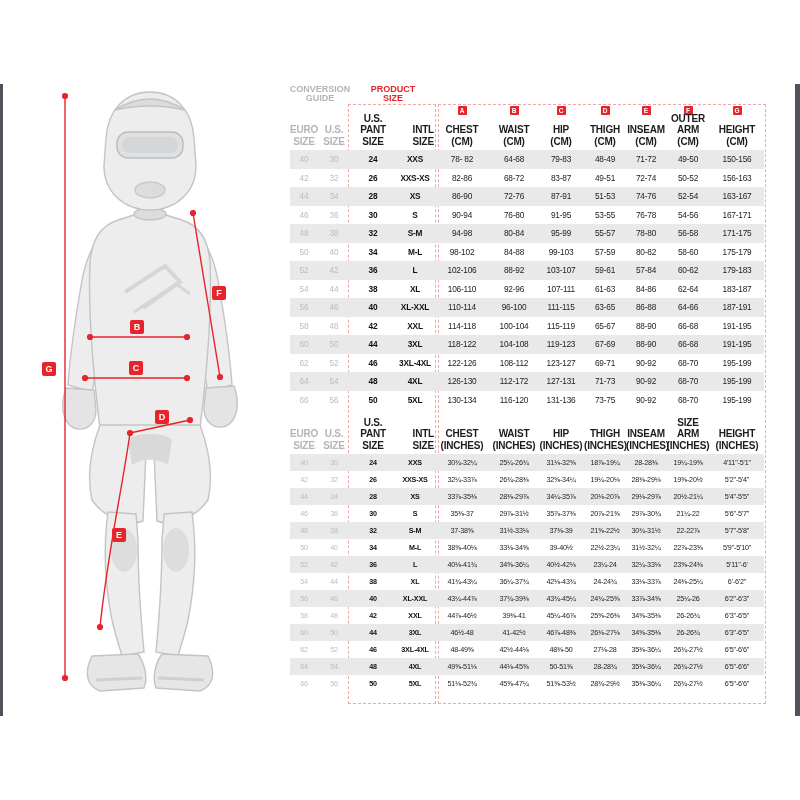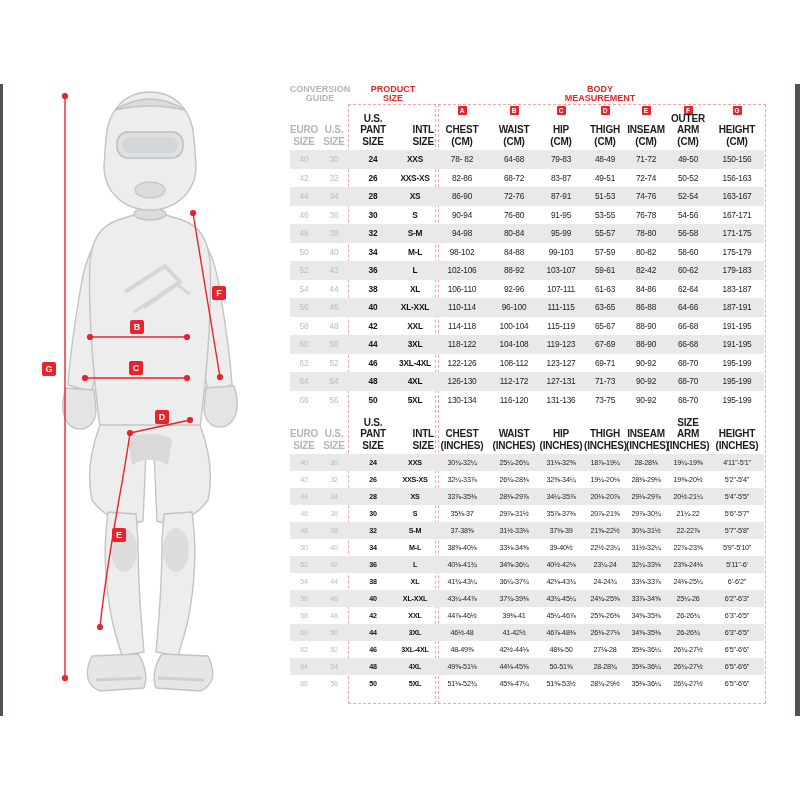--- a/index.html
+++ b/index.html
@@ -133,24 +133,20 @@
 
     <div class="group-row">
       <div class="gcell conv">
         <div>CONVERSION</div>
           <div>GUIDE</div>
       </div>
       <div class="gcell prod">
         <div>PRODUCT</div>
           <div>SIZE</div>
       </div>
-      <div class="gcell bodym">
-        <div>BODY</div>
-          <div>MEASUREMENT</div>
-      </div>
     </div>
 
     <div class="badge-row" id="badge-row">
       <div class="badge-spacer"></div>
     <div class="bcell c4">
           <span class="badge">A</span>
         </div>
         <div class="bcell c5">
           <span class="badge">B</span>
         </div>
@@ -298,21 +294,21 @@
         </div>
         <div class="trow">
           <div class="cell c0 muted">52</div>
           <div class="cell c1 muted">42</div>
           <div class="cell c2 strong">36</div>
           <div class="cell c3 strong">L</div>
           <div class="cell c4">102-106</div>
           <div class="cell c5">88-92</div>
           <div class="cell c6">103-107</div>
           <div class="cell c7">59-61</div>
-          <div class="cell c8">82-42</div>
+          <div class="cell c8">57-84</div>
           <div class="cell c9">60-62</div>
           <div class="cell c10">179-183</div>
         </div>
         <div class="trow">
           <div class="cell c0 muted">54</div>
           <div class="cell c1 muted">44</div>
           <div class="cell c2 strong">38</div>
           <div class="cell c3 strong">XL</div>
           <div class="cell c4">106-110</div>
           <div class="cell c5">92-96</div>

